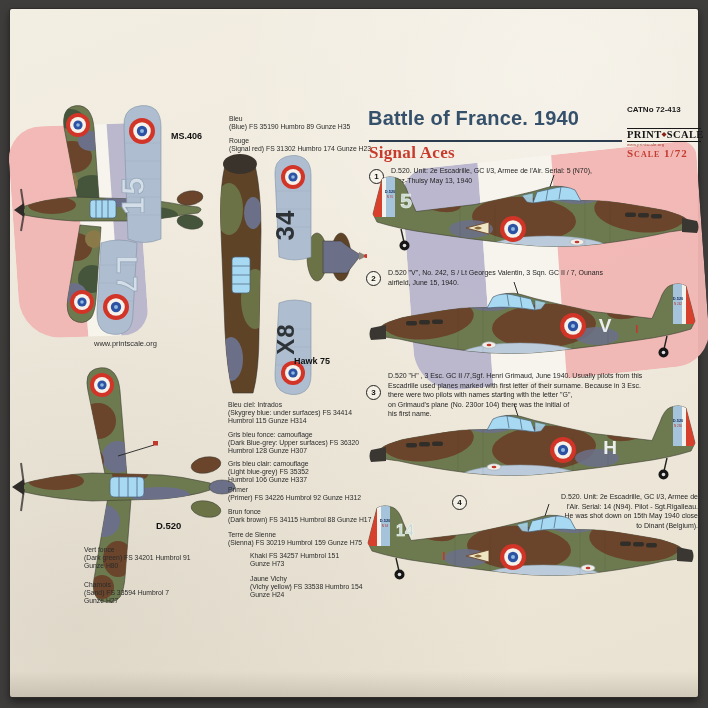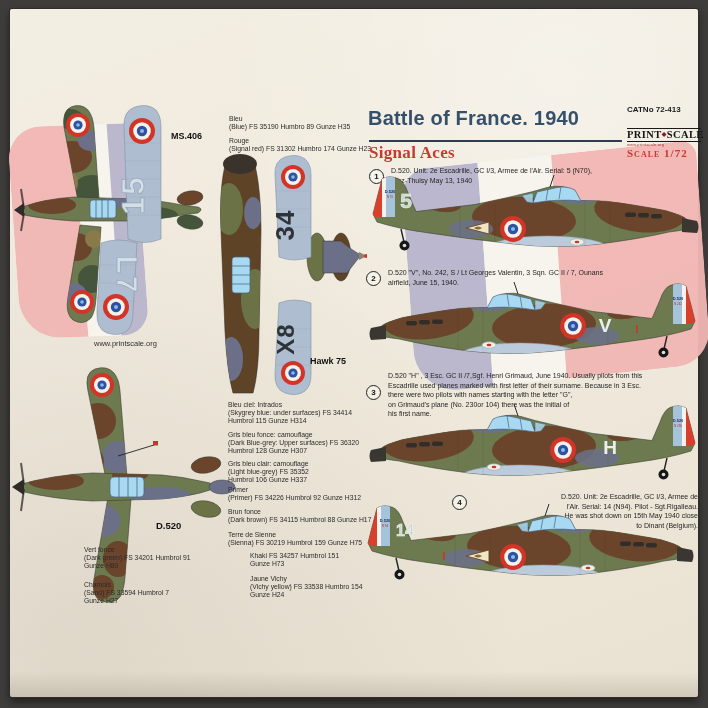--- a/index.html
+++ b/index.html
@@ -284,21 +284,21 @@
       <path d="M11,102 L14,124 M11,150 L14,128" stroke="#2e2b28" stroke-width="2" opacity=".75"></path>
     </g>
 
     <g>
       <path d="M144,84 L108,95" stroke="#222" stroke-width="0.9"></path>
       <rect x="143" y="80" width="5" height="4.5" fill="#c0392b"></rect>
     </g>
   </svg>
 
   <div class="abs ac-label" style="left:133px;top:122px;font-size:9px;padding-left:28px;">MS.406</div>
-  <div class="abs ac-label" style="left:300px;top:347px;font-size:9px;">Hawk 75</div>
+  <div class="abs ac-label" style="left:284px;top:347px;font-size:9px;">Hawk 75</div>
   <div class="abs ac-label" style="left:146px;top:511px;font-size:9.5px;">D.520</div>
   <div class="abs website" style="left:84px;top:330px;">www.printscale.org</div>
 
   <div class="abs paint" style="left:219px;top:106px;width:150px;">Bleu
 (Blue) FS 35190   Humbro 89   Gunze  H35</div>
   <div class="abs paint" style="left:219px;top:128px;width:160px;">Rouge
 (Signal red) FS 31302   Humbro 174   Gunze  H23</div>
   <div class="abs paint" style="left:218px;top:392px;width:148px;">Bleu ciel: Intrados
 (Skygrey blue: under surfaces) FS 34414
 Humbrol 115   Gunze   H314</div>

